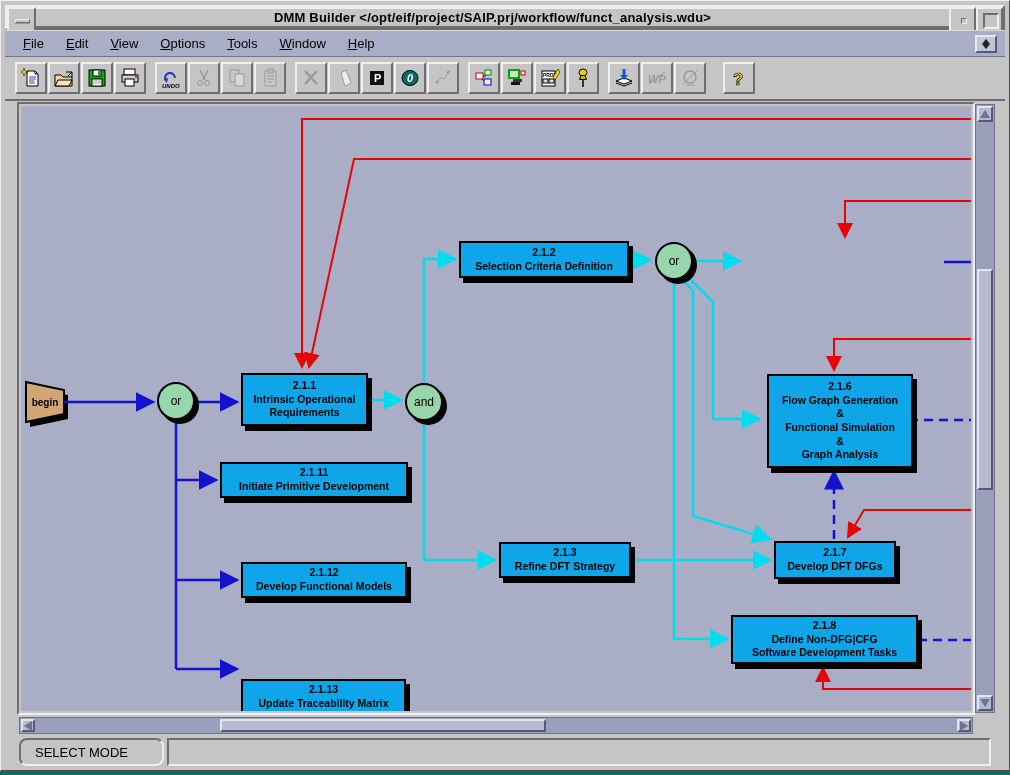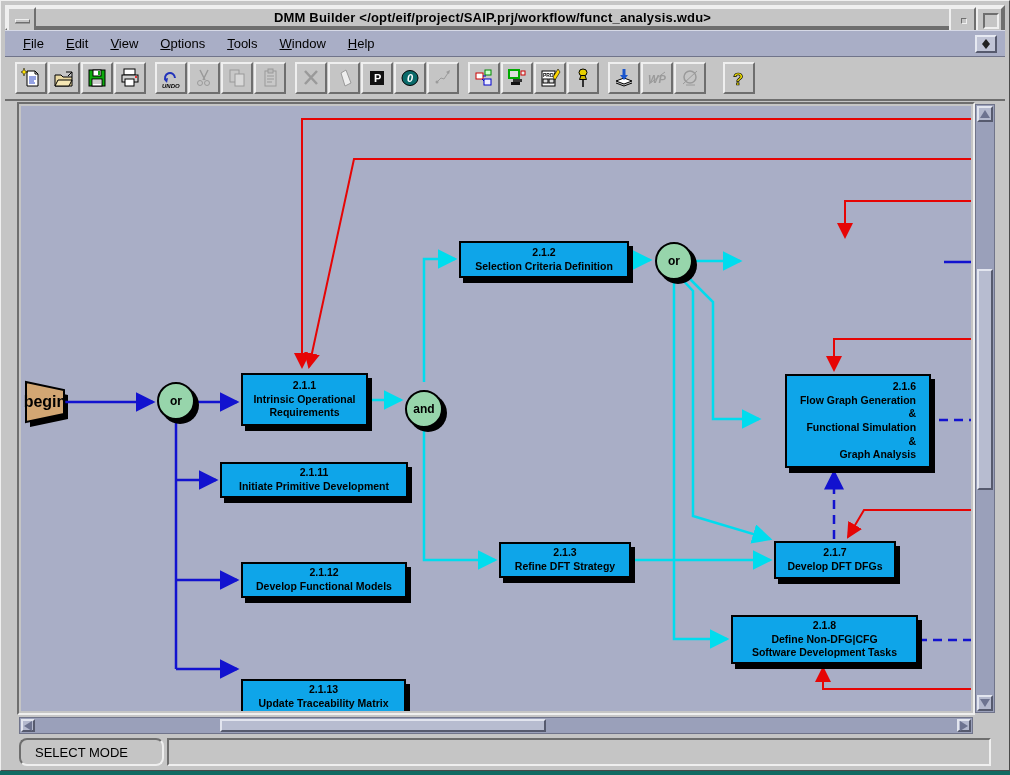--- a/index.html
+++ b/index.html
@@ -50,23 +50,23 @@
   .canvas-frame { position:absolute; left:16px; top:101px; width:958px; height:613px;
                   border:2px solid; border-color:#6e6e6e #efefef #efefef #6e6e6e; }
   .canvas { position:absolute; left:2px; top:2px; width:950px; height:605px; background:#a9aec6; overflow:hidden; }
   .edges { position:absolute; left:0; top:0; }
 
   .node { position:absolute; background:#0ea5e9; border:2px solid #000; box-shadow:4px 5px 0 0 #000;
           display:flex; align-items:center; justify-content:center; text-align:center;
           font-size:10.5px; font-weight:bold; color:#000; line-height:1.3; white-space:pre-line; }
   .gateway { position:absolute; width:38px; height:38px; border-radius:50%; background:#97d5ab;
              border:2px solid #000; box-shadow:4px 4px 0 0 #000;
-             display:flex; align-items:center; justify-content:center; font-size:12px; font-weight:bold; }
+             display:flex; align-items:center; justify-content:center; font-size:12px; font-weight:normal; }
   .begin-label { position:absolute; left:5px; top:281px; width:38px; height:30px; display:flex;
-                 align-items:center; justify-content:center; font-size:16px; font-weight:bold; }
+                 align-items:center; justify-content:center; font-size:10px; font-weight:bold; }
 
   .vscroll { position:absolute; left:974px; top:103px; width:20px; height:609px; background:#9aa0ba;
              border:1px solid #70748a; }
   .hscroll { position:absolute; left:18px; top:716px; width:954px; height:17px; background:#9aa0ba;
              border:1px solid #70748a; }
   .sb-btn { position:absolute; background:#b4b9ce; border:2px solid; border-color:#e2e5ef #565a6e #565a6e #e2e5ef;
             display:flex; align-items:center; justify-content:center; }
   .sb-thumb { position:absolute; background:#b7bcd0; border:2px solid; border-color:#e2e5ef #565a6e #565a6e #e2e5ef; }
   .tri-up    { width:0; height:0; border-left:5px solid transparent; border-right:5px solid transparent; border-bottom:8px solid #6d7390; }
   .tri-down  { width:0; height:0; border-left:5px solid transparent; border-right:5px solid transparent; border-top:8px solid #6d7390; }
@@ -321,31 +321,31 @@
           <path d="M610 454 H749" marker-end="url(#aC)"></path>
           <path d="M653 174 V533 H706" marker-end="url(#aC)"></path>
           <path d="M659 171 L672 185 V410 L749 433" marker-end="url(#aC)"></path>
           <path d="M664 168 L692 196 V313 H738" marker-end="url(#aC)"></path>
         </g>
       </svg>
 
       <div class="begin-label">begin</div>
 
       <div class="gateway" style="left:136px; top:276px;">or</div>
-      <div class="gateway" style="left:384px; top:284px;">and</div>
+      <div class="gateway" style="left:384px; top:277px;">and</div>
       <div class="gateway" style="left:634px; top:136px;">or</div>
 
       <div class="node" style="left:220px; top:267px; width:127px; height:53px;">2.1.1
 Intrinsic Operational
 Requirements</div>
       <div class="node" style="left:438px; top:135px; width:170px; height:37px;">2.1.2
 Selection Criteria Definition</div>
       <div class="node" style="left:478px; top:436px; width:132px; height:36px;">2.1.3
 Refine DFT Strategy</div>
-      <div class="node" style="left:764px; top:268px; width:146px; height:94px;text-align:right;">2.1.6
+      <div class="node" style="left:746px; top:268px; width:146px; height:94px;">2.1.6
 Flow Graph Generation
 &amp;
 Functional Simulation
 &amp;
 Graph Analysis</div>
       <div class="node" style="left:753px; top:435px; width:122px; height:38px;">2.1.7
 Develop DFT DFGs</div>
       <div class="node" style="left:710px; top:509px; width:187px; height:49px;">2.1.8
 Define Non-DFG|CFG
 Software Development Tasks</div>

